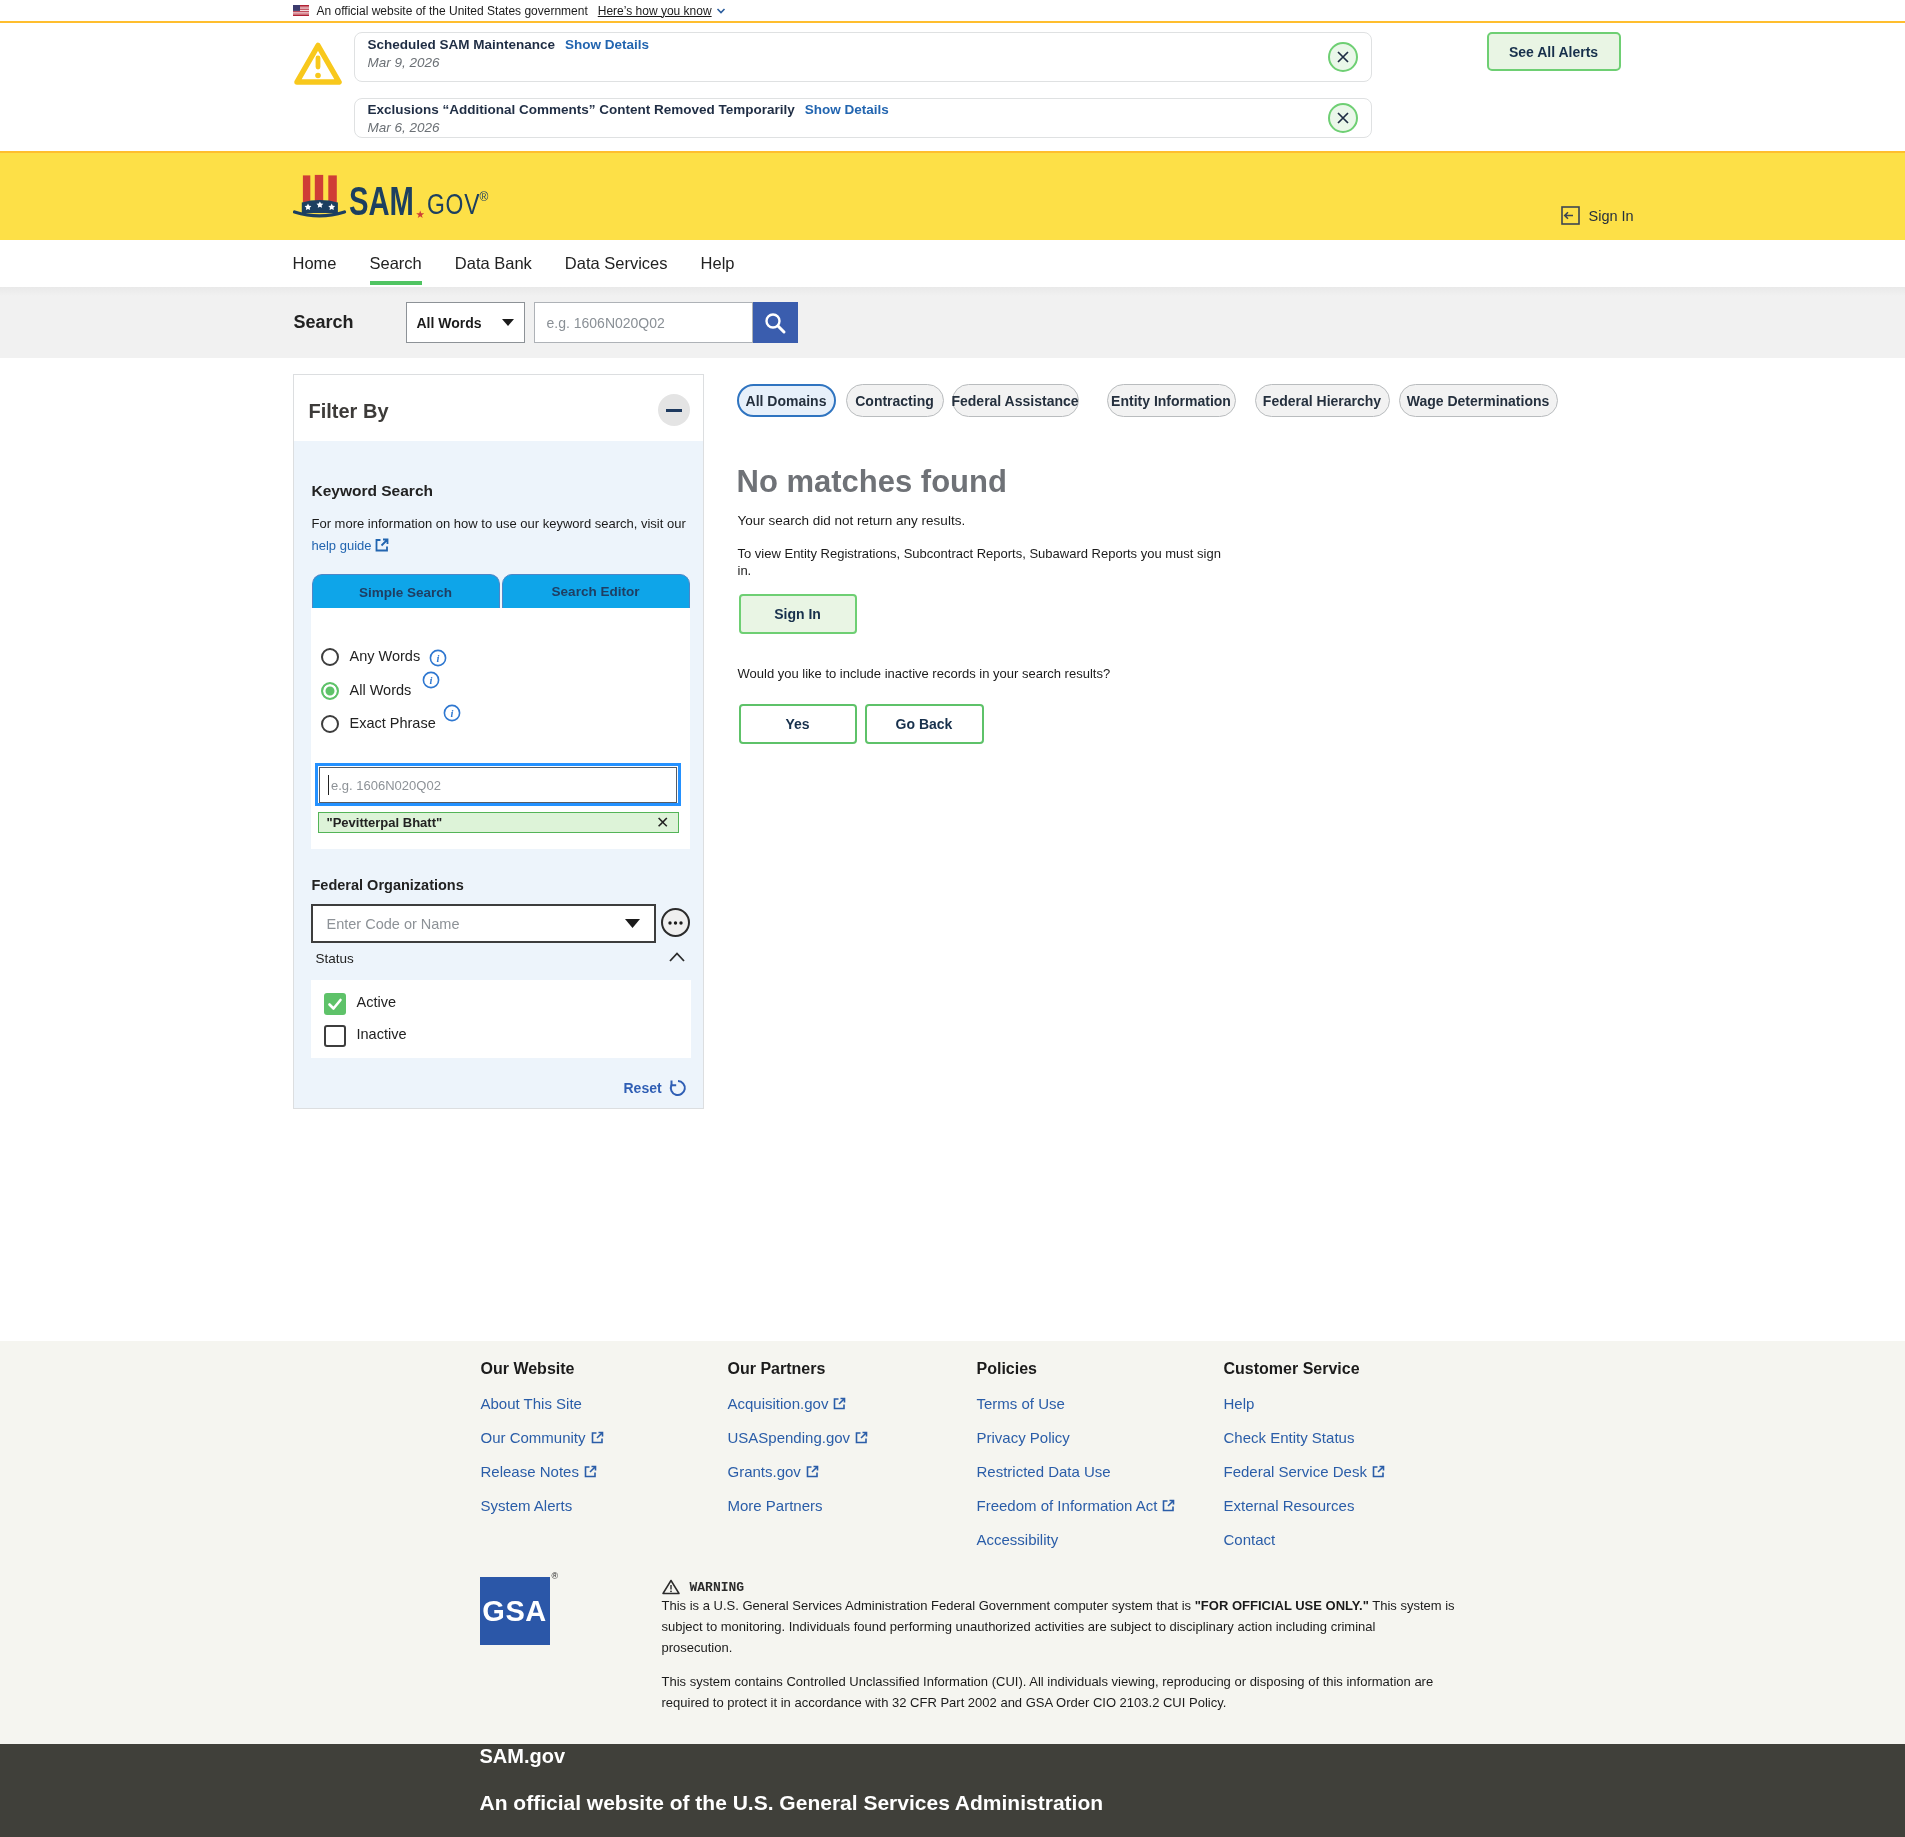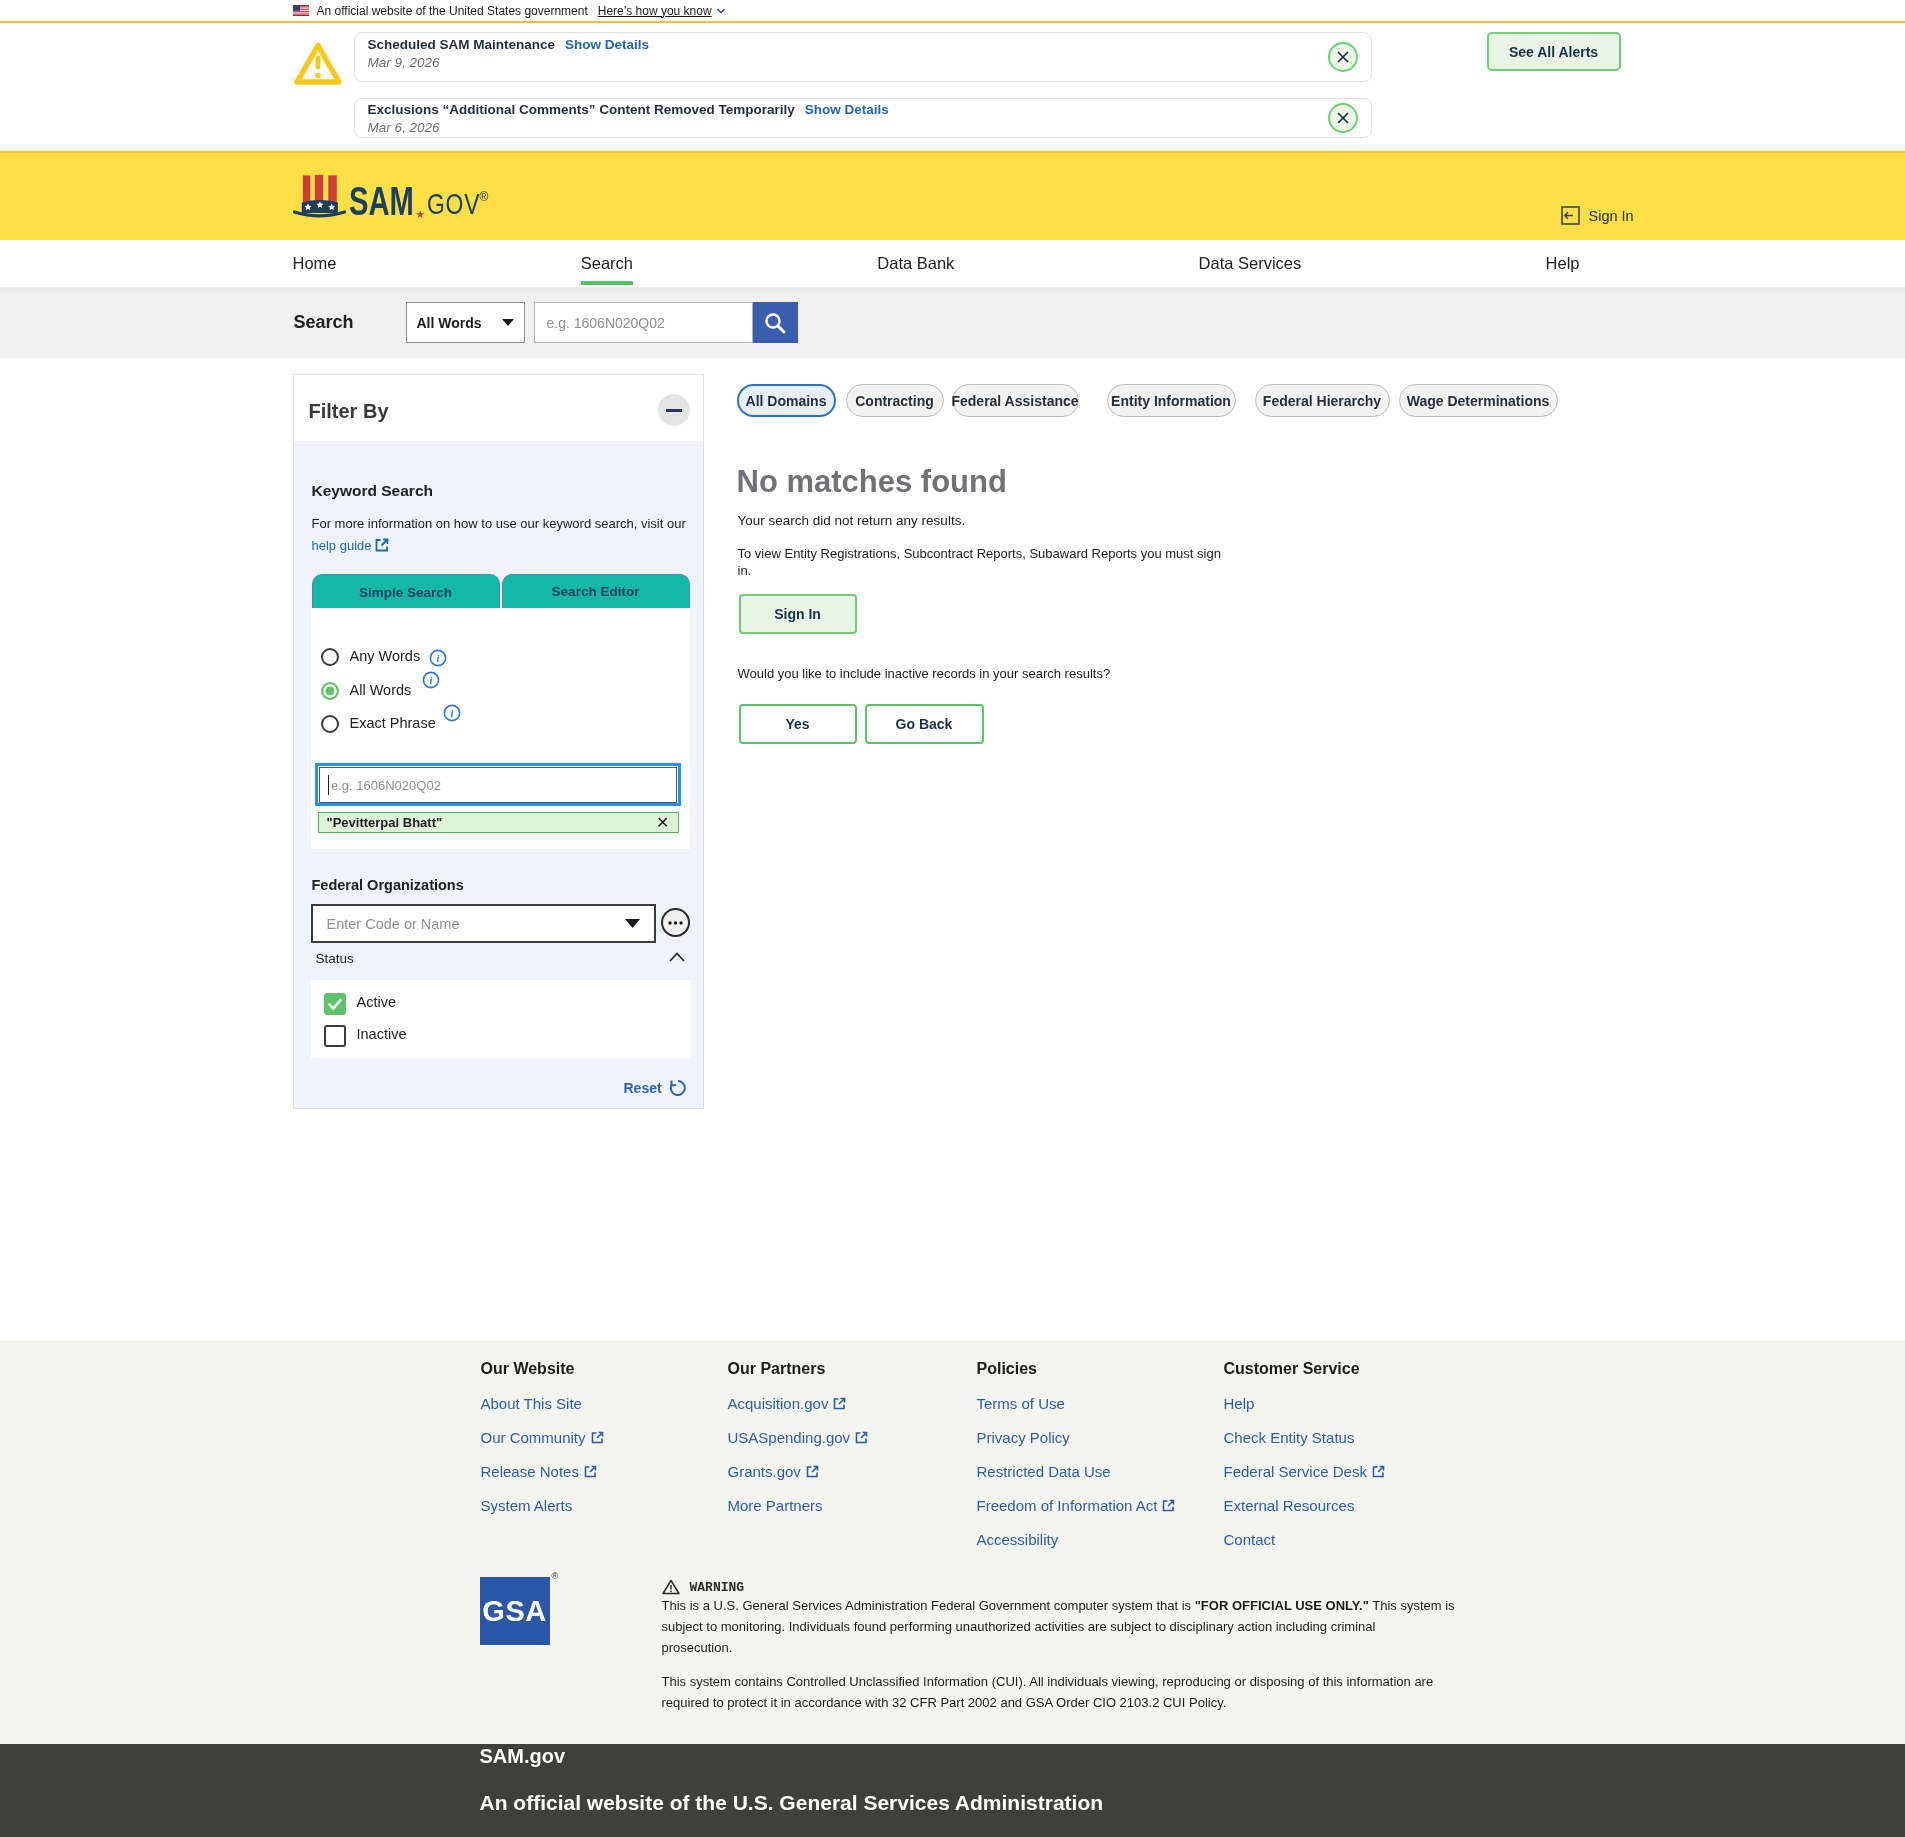--- a/index.html
+++ b/index.html
@@ -27,21 +27,21 @@
 .seeall { position:absolute; left:1194px; top:9px; width:134px; height:39px; background:#e9f5e4; border:2px solid #6ecf73; border-radius:5px; font-weight:bold; font-size:14px; color:#17304c; display:flex; align-items:center; justify-content:center; }
 
 
 .hdr { height:87px; background:#fde047; position:relative; }
 .logo { position:absolute; left:0; top:16px; width:200px; height:50px; }
 .signin { position:absolute; left:1268px; top:53px; display:flex; align-items:center; font-size:14.5px; color:#252f3e; white-space:nowrap; }
 .signin svg { margin-right:9px; }
 
 
 .nav { height:47px; background:#fff; }
-.nav .ct { display:flex; height:47px;justify-content:space-between; }
+.nav .ct { display:flex; height:47px; }
 .nav a { font-size:16.5px; color:#222; text-decoration:none; margin-right:33px; height:47px; display:flex; align-items:center; position:relative; }
 .nav a.on { }
 .nav a.on:after { content:""; position:absolute; left:0; right:0; bottom:2px; height:4px; background:#50c462; }
 
 
 .sbar { height:71px; background:linear-gradient(#e9e9e9, #f1f1f1 9px); }
 .sbar .ct { height:71px; }
 .sbar .lbl { position:absolute; left:1px; top:25px; font-size:18px; font-weight:bold; color:#222; }
 .sbar select, .sbar .sel { position:absolute; left:113px; top:15px; width:119px; height:41px; border:1px solid #8d9297; background:#fff; font-size:14px; font-weight:bold; }
 .sbar .inp { position:absolute; left:241px; top:15px; width:219px; height:41px; border:1px solid #aeb2b7; background:#fff; font-size:14px; color:#8a9096; display:flex; align-items:center; padding-left:12px; }
@@ -54,21 +54,21 @@
 
 .fp { position:absolute; left:0; top:16px; width:411px; height:735px; border:1px solid #dcdee0; background:#edf4fb; }
 .fph { height:66px; background:#fff; position:relative; }
 .fph .t { position:absolute; left:15px; top:25px; font-size:20px; font-weight:bold; color:#3d3b39; }
 .fph .mc { position:absolute; left:364px; top:19px; width:32px; height:32px; border-radius:50%; background:#e4e4e4; display:flex; align-items:center; justify-content:center; }
 .fpb { position:relative; height:668px; }
 .kwh { position:absolute; left:18px; top:41px; font-size:15.5px; font-weight:bold; color:#222; }
 .kwp { position:absolute; left:18px; top:72px; width:385px; font-size:13px; line-height:22px; color:#1b1b1b; }
 .kwp a { color:#2265b0; text-decoration:none; }
 .tabs { position:absolute; left:18px; top:133px; width:378px; height:35px; display:flex; }
-.tab { flex:1; border:1px solid #4f86c6; border-bottom:none; border-radius:10px 10px 0 0; background:#14b8a6; font-size:13.5px; font-weight:bold; color:#1f3e63; display:flex; align-items:center; justify-content:center; }
+.tab { flex:1; border:1px solid #4f86c6; border-bottom:none; border-radius:10px 10px 0 0; background:#0ea5e9; font-size:13.5px; font-weight:bold; color:#1f3e63; display:flex; align-items:center; justify-content:center; }
 .tab.t2 { margin-left:2px; border-bottom:1px solid #4f86c6; }
 .tbody { position:absolute; left:17px; top:167px; width:379px; height:241px; background:#fff; }
 .radio { position:absolute; width:18px; height:18px; border:2px solid #3d3d3d; border-radius:50%; background:#fff; }
 .radio.sel2 { border-color:#5ec269; background:#5ec269; box-shadow:inset 0 0 0 2.5px #fff; }
 .rlbl { position:absolute; font-size:14.5px; color:#222; }
 .iicon { position:absolute; }
 .kfocus { position:absolute; left:4px; top:155px; width:366px; height:43px; border:3px solid #2491ff; background:#fff; }
 .kinput { position:absolute; left:1px; top:1px; width:358px; height:36px; border:1px solid #565c65; display:flex; align-items:center; font-size:13px; color:#8d9297; padding-left:8px; }
 .chip { position:absolute; left:7px; top:204px; width:361px; height:21px; background:#ddf3d8; border:1px solid #53b457; font-size:13px; font-weight:bold; color:#222; display:flex; align-items:center; padding:0 8px; }
 .chip .x { margin-left:auto; color:#222; font-weight:normal; font-size:16px; }

